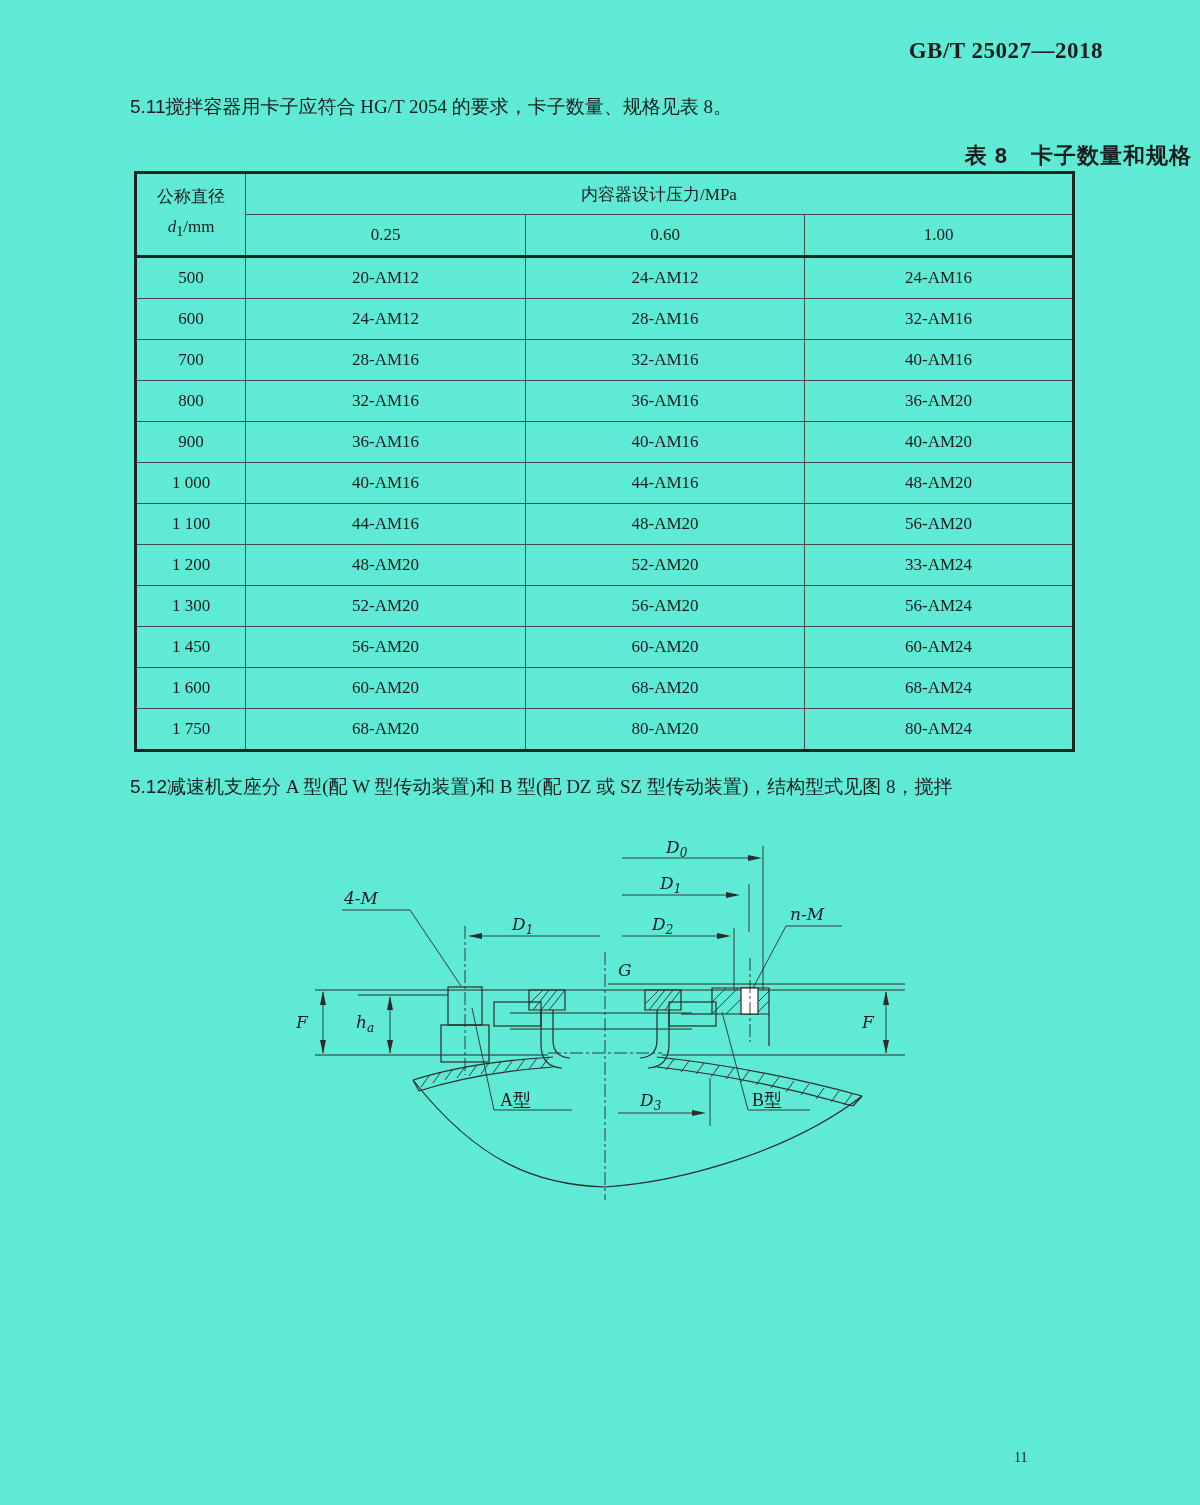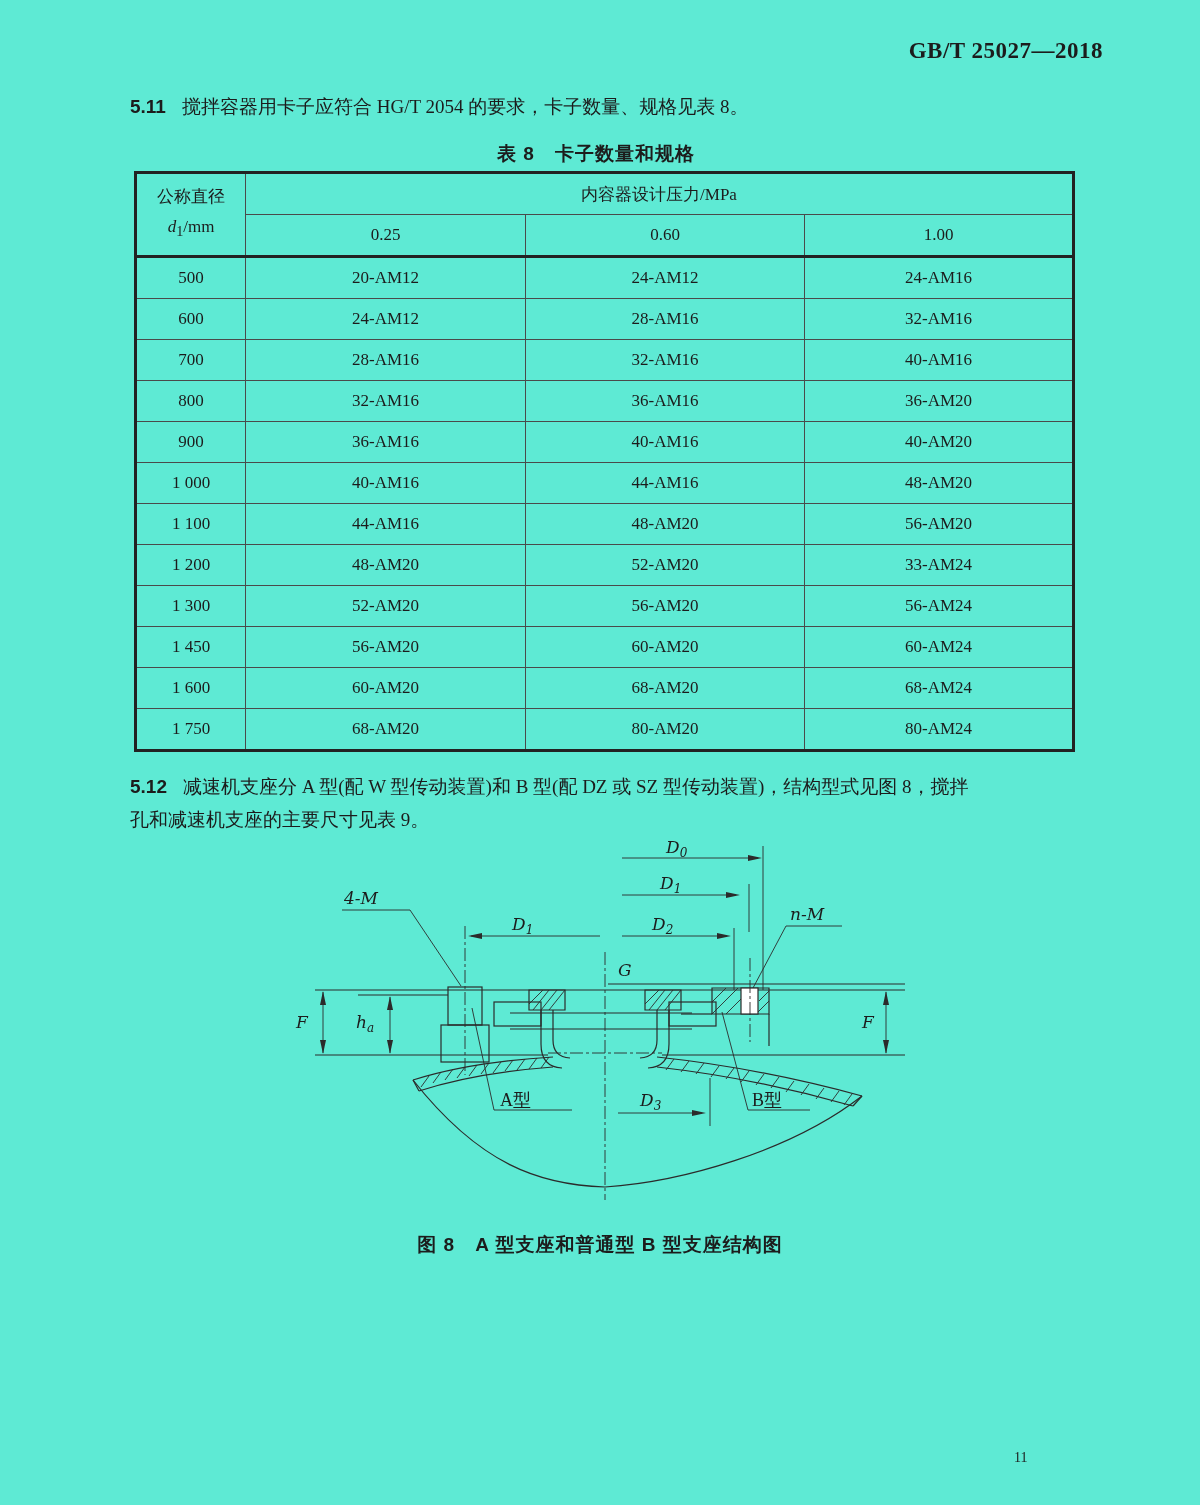--- a/index.html
+++ b/index.html
@@ -7,24 +7,24 @@
     position:relative;width:1200px;height:1505px;background:#5eead4;
     font-family:"Liberation Serif",serif;color:#1c1c1c;overflow:hidden;margin:0 auto;padding-left:36px;
   }
   .std-code{
     position:absolute;top:38px;right:133px;
     font-family:"Liberation Serif",serif;font-weight:bold;font-size:23px;letter-spacing:.5px;
   }
   .clause{position:absolute;left:130px;width:945px;font-size:19px;line-height:33px;}
   .clause-511{top:90px;}
   .clause-512{top:770px;}
-  .clause-no{font-family:"Liberation Sans",sans-serif;font-weight:bold;margin-right:16px;font-size:19px;}
+  .clause-no{font-family:"Liberation Sans",sans-serif;font-weight:normal;font-size:19px;}
   .tbl-title{
-    position:absolute;top:141px;left:0;width:1192px;text-align:center;
-    font-family:"Liberation Sans",sans-serif;font-weight:bold;font-size:19px;letter-spacing:1px;
+    position:absolute;top:141px;left:0;width:1192px;text-align:right;
+    font-family:"Liberation Sans",sans-serif;font-weight:bold;font-size:22px;letter-spacing:1px;
   }
   table.t8{
     position:absolute;left:134px;top:171px;width:938px;
     border-collapse:collapse;table-layout:fixed;
     border:3px solid #222;font-size:17px;
   }
   table.t8 th,table.t8 td{
     border:1px solid #4a4a4a;text-align:center;vertical-align:middle;
     font-weight:normal;height:40px;padding:0;
   }
@@ -148,21 +148,20 @@
           <td>1 750</td>
           <td>68-AM20</td>
           <td>80-AM20</td>
           <td>80-AM24</td>
         </tr>
       </tbody>
   </table>
 
   <div class="clause clause-512">
     <div><span class="clause-no">5.12</span><span>减速机支座分 A 型(配 W 型传动装置)和 B 型(配 DZ 或 SZ 型传动装置)，结构型式见图 8，搅拌</span></div>
-    <div>孔和减速机支座的主要尺寸见表 9。</div>
   </div>
 
   <svg class="fig" width="1200" height="370" viewBox="0 0 1200 370">
 
     <g stroke="#2b2b2b" stroke-width="1.2" fill="none">
       <path d="M315,150 H905"></path>
       <path d="M608,144 H905"></path>
       <path d="M358,155 H448"></path>
       <path d="M315,215 H548"></path> 
         <path d="M662,215 H905"></path>
@@ -291,17 +290,16 @@
     <text class="dim" x="344" y="64">4-M</text>
     <text class="dim" x="790" y="80">n-M</text>
     <text class="dim" x="618" y="136">G</text>
     <text class="dim" x="296" y="188">F</text>
     <text class="dim" x="862" y="188">F</text>
     <text class="dim" x="356" y="188"><tspan>h</tspan><tspan class="sub" dy="4">a</tspan></text>
     <text class="cjk" x="500" y="266">A型</text>
     <text class="cjk" x="752" y="266">B型</text>
   </svg>
 
-  <div class="caption">图 8　A 型支座和普通型 B 型支座结构图</div>
 
   <div class="pageno">11</div>
 
 </div>
 
 </body></html>

